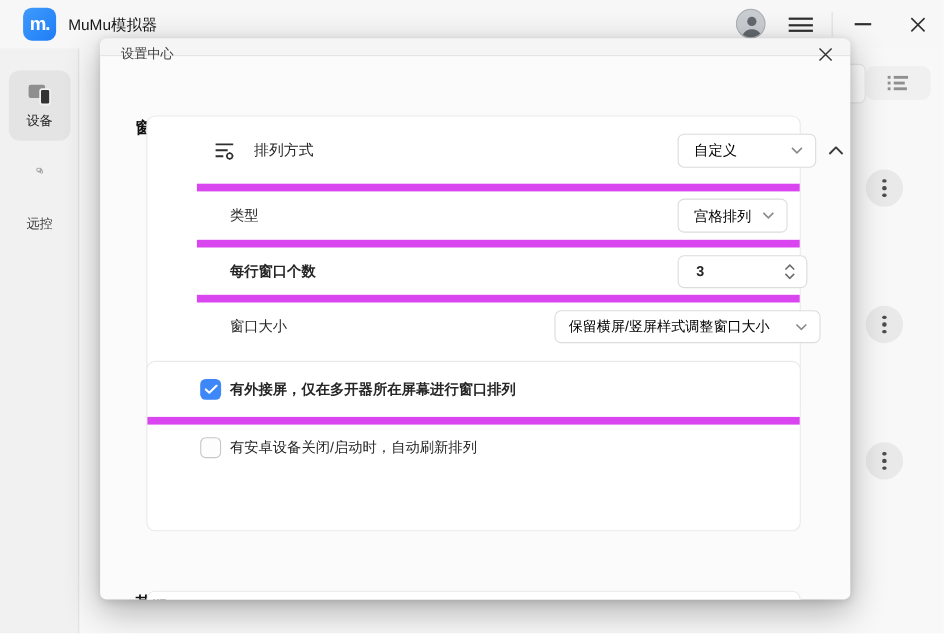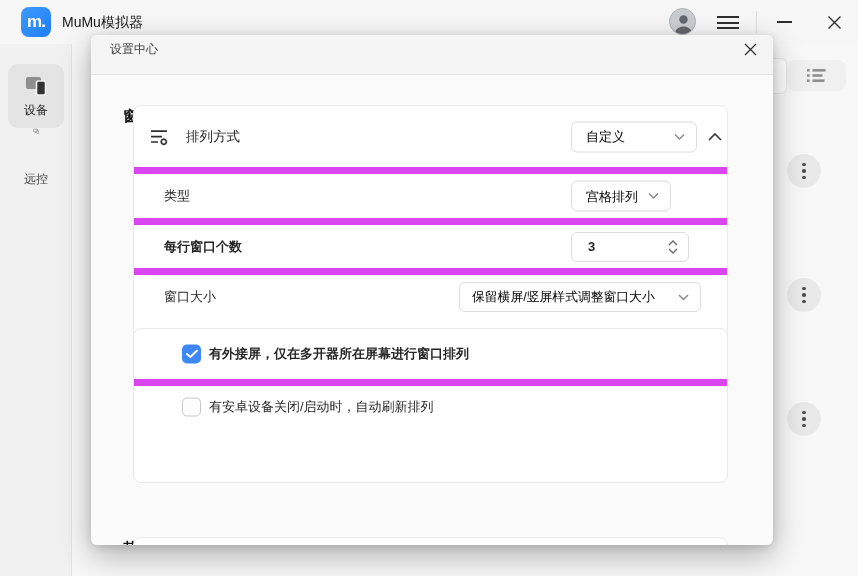--- a/index.html
+++ b/index.html
@@ -25,45 +25,45 @@
   .min-btn i { display:block; width:15px; height:2px; background:#2f2f2f; }
   .close-btn { left:820px; }
 
   
   .sidebar { position:absolute; left:0; top:44px; width:72px; height:532px; background:#f1f1f1; border-right:1px solid #e3e3e3; }
   .side-item { position:absolute; left:8px; width:56px; border-radius:10px; display:flex; flex-direction:column;
                align-items:center; justify-content:center; gap:4px; }
   .side-item .lbl { font-size:12px; color:#3f3f3f; }
   .side-item.active { top:20px; height:64px; background:#e4e4e4; }
   .side-item.active .lbl { color:#1c1c1c; }
-  .side-item.remote { top:84px; height:60px;gap:37px; }
+  .side-item.remote { top:108px; height:60px;gap:37px; }
 
   
   .white-partial { position:absolute; left:735px; top:58px; width:52px; height:36px; background:#fff;
                    border:1px solid #e8e8e8; border-radius:6px; }
   .list-btn { position:absolute; left:787px; top:60px; width:59px; height:31px; background:#f0f0f0;
               border-radius:8px; display:flex; align-items:center; justify-content:center; }
   .dots-btn { position:absolute; left:787px; width:34px; height:34px; border-radius:50%; background:#e9e9e9;
               display:flex; flex-direction:column; align-items:center; justify-content:center; gap:3px; }
   .dots-btn i { width:3.5px; height:3.5px; border-radius:50%; background:#4c4c4c; }
   .dots-1 { top:154px; } .dots-2 { top:278px; } .dots-3 { top:402px; }
 
   
   .dialog { position:absolute; left:91px; top:35px; width:682px; height:510px; background:#fbfbfb;
             border-radius:6px; box-shadow:0 10px 32px rgba(0,0,0,.30), 0 2px 8px rgba(0,0,0,.12); overflow:hidden; }
-  .dlg-header { position:absolute; left:0; top:0; width:682px; height:40px; background:#f5f5f6; border-bottom:1px solid #e4e4e4; }
+  .dlg-header { position:absolute; left:0; top:0; width:682px; height:16px; background:#f5f5f6; border-bottom:1px solid #e4e4e4; }
   .dlg-title { position:absolute; left:19px; top:0; height:28px; line-height:28px; font-size:12px; color:#3c3c3c; }
   .dlg-close { position:absolute; right:12px; top:3px; width:22px; height:22px; display:flex; align-items:center; justify-content:center; }
 
   .sec-title { position:absolute; left:32px; font-size:14.5px; font-weight:bold; color:#121212; }
   .sec-title.t1 { top:72px; }
   .sec-title.t2 { top:504px; }
 
   .card { position:absolute; left:42px; width:595px; background:#fff; border:1px solid #e9e9e9; border-radius:8px; }
-  .card1 { top:70px; height:274px; }
+  .card1 { top:70px; height:274px;padding-left:45px; }
   .card2 { top:293px; height:155px; }
   .card3 { top:502px; height:60px; }
 
   .crow { position:relative; width:100%; }
   .crow + .crow { border-top:7px solid #d946ef; }
   .row-label { position:absolute; top:50%; transform:translateY(-50%); font-size:13px; color:#262626; }
   .row-head-label { left:52px; font-size:13.5px; }
   .row-sub-label { left:30px; }
   .sec-icon { position:absolute; left:16px; top:50%; transform:translateY(-50%); width:18px; height:18px; }
 

